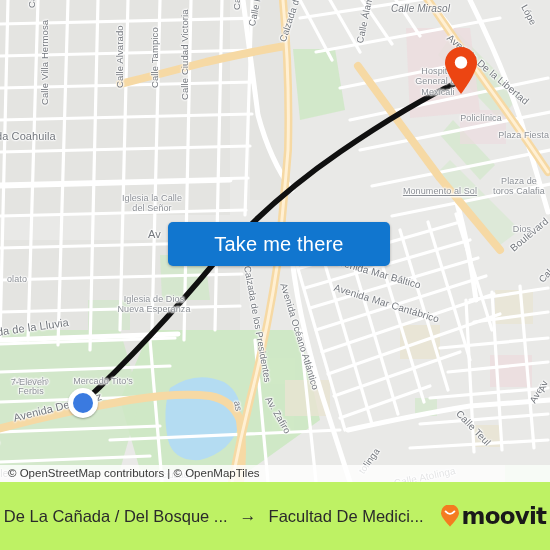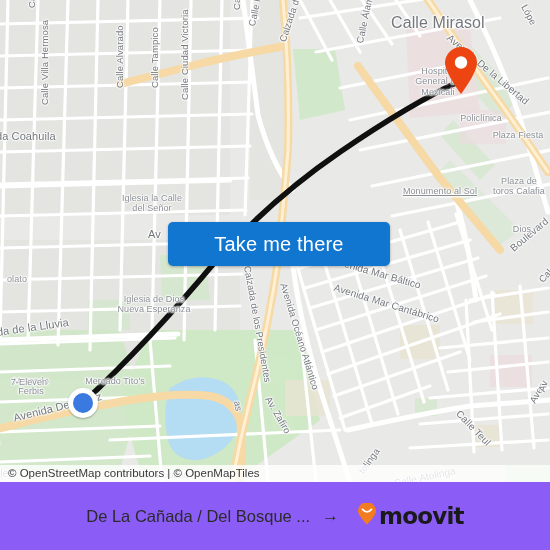--- a/index.html
+++ b/index.html
@@ -101,40 +101,41 @@
     left: 443px; top: 47px;
     width: 36px; height: 48px;
     z-index: 30;
   }
 
   
   #footer {
     position: absolute;
     left: 0; top: 482px;
     width: 550px; height: 68px;
-    background: #8b5cf6;
+    background: #bef264;
     display: flex;
     align-items: center;
     justify-content: center;
     gap: 10px;
     padding: 0 14px;
   }
   #footer .trip-text {
     font-size: 16.5px;
     color: #2b2b2b;
     white-space: nowrap;
     font-family: "Liberation Sans", sans-serif;
   }
   #footer .arrow {
     font-size: 17px;
     color: #2b2b2b;
     padding: 0 2px;
   }
   #brand {
     display: flex;
+    align-items: center;
     gap: 2px;
     margin-left: 6px;
   }
   #brand .wordmark {
     font-size: 23px;
     font-weight: bold;
     color: #1a1a1a;
     letter-spacing: -0.8px;
     font-family: "DejaVu Sans", sans-serif;
   }
@@ -301,21 +302,21 @@
     <div id="street-labels">
         <div class="maplabel street" style="left: 27px; top: 8px; font-size: 9.5px; transform: rotate(-90deg); transform-origin: left top;">Calle Pro...</div>
         <div class="maplabel street" style="left: -4px; top: 130px; font-size: 11px; transform: rotate(0deg); transform-origin: left top;">da Coahuila</div>
         <div class="maplabel street" style="left: 40px; top: 105px; font-size: 9.5px; transform: rotate(-90deg); transform-origin: left top;">Calle Villa Hermosa</div>
         <div class="maplabel street" style="left: 115px; top: 88px; font-size: 9.5px; transform: rotate(-90deg); transform-origin: left top;">Calle Alvarado</div>
         <div class="maplabel street" style="left: 150px; top: 88px; font-size: 9.5px; transform: rotate(-90deg); transform-origin: left top;">Calle Tampico</div>
         <div class="maplabel street" style="left: 180px; top: 100px; font-size: 9.5px; transform: rotate(-90deg); transform-origin: left top;">Calle Ciudad Victoria</div>
         <div class="maplabel street" style="left: 232px; top: 10px; font-size: 9.5px; transform: rotate(-90deg); transform-origin: left top;">Calle</div>
         <div class="maplabel street" style="left: 247px; top: 25px; font-size: 9.5px; transform: rotate(-78deg); transform-origin: left top;">Calle Monterrey</div>
         <div class="maplabel street" style="left: 278px; top: 40px; font-size: 9.5px; transform: rotate(-72deg); transform-origin: left top;">Calzada de los Presidentes</div>
-        <div class="maplabel street" style="left: 391px; top: 14px; font-size: 16px; transform: rotate(0deg); transform-origin: left top;">Calle Mirasol</div>
+        <div class="maplabel street" style="left: 391px; top: 3px; font-size: 10px; transform: rotate(0deg); transform-origin: left top; font-style: italic;">Calle Mirasol</div>
         <div class="maplabel street" style="left: 355px; top: 42px; font-size: 9.5px; transform: rotate(-78deg); transform-origin: left top;">Calle Álamo</div>
         <div class="maplabel street" style="left: 452px; top: 32px; font-size: 10px; transform: rotate(40deg); transform-origin: left top;">Avenida De la Libertad</div>
         <div class="maplabel street" style="left: 528px; top: 3px; font-size: 9.5px; transform: rotate(62deg); transform-origin: left top;">Lópe</div>
         <div class="maplabel street" style="left: 335px; top: 255px; font-size: 10px; transform: rotate(16deg); transform-origin: left top;">Avenida Mar Báltico</div>
         <div class="maplabel street" style="left: 336px; top: 282px; font-size: 10px; transform: rotate(17deg); transform-origin: left top;">Avenida Mar Cantábrico</div>
         <div class="maplabel street" style="left: 288px; top: 282px; font-size: 9.5px; transform: rotate(73deg); transform-origin: left top;">Avenida Océano Atlántico</div>
         <div class="maplabel street" style="left: 252px; top: 265px; font-size: 9.5px; transform: rotate(80deg); transform-origin: left top;">Calzada de los Presidentes</div>
         <div class="maplabel street" style="left: 272px; top: 395px; font-size: 9.5px; transform: rotate(60deg); transform-origin: left top;">Av. Zafiro</div>
         <div class="maplabel street" style="left: 508px; top: 245px; font-size: 10px; transform: rotate(-40deg); transform-origin: left top;">Boulevard</div>
         <div class="maplabel street" style="left: 537px; top: 278px; font-size: 9.5px; transform: rotate(-48deg); transform-origin: left top;">Cal</div>
@@ -330,25 +331,25 @@
         <div class="maplabel street" style="left: 242px; top: 400px; font-size: 9.5px; transform: rotate(80deg); transform-origin: left top;">as</div>
         <div class="maplabel street" style="left: -2px; top: 468px; font-size: 10px; transform: rotate(0deg); transform-origin: left top;">iles</div>
         <div class="maplabel street" style="left: 148px; top: 228px; font-size: 11px; transform: rotate(0deg); transform-origin: left top;">Av</div>
       </div>
 
     <div id="poi-labels">
         <div class="maplabel poi" style="left: 117px; top: 193px; width: 70px; white-space: normal;">Iglesia la Calle del Señor</div>
         <div class="maplabel poi" style="left: 113px; top: 294px; width: 82px; white-space: normal;">Iglesia de Dios Nueva Esperanza</div>
         <div class="maplabel poi" style="left: 0px; top: 376px; width: 62px; white-space: normal;">Mercado Ferbis</div>
         <div class="maplabel poi" style="left: 2px; top: 377px; width: 54px; white-space: normal;">7-Eleven</div>
-        <div class="maplabel poi" style="left: 78px; top: 376px; width: 74px; white-space: normal;">Mercado Tito's</div>
+        <div class="maplabel poi" style="left: 66px; top: 376px; width: 74px; white-space: normal;">Mercado Tito's</div>
         <div class="maplabel poi" style="left: -3px; top: 274px; width: 40px; white-space: normal;">olato</div>
         <div class="maplabel poi" style="left: 404px; top: 66px; width: 68px; white-space: normal;">Hospital General de Mexicali</div>
         <div class="maplabel poi" style="left: 451px; top: 113px; width: 60px; white-space: normal;">Policlínica</div>
-        <div class="maplabel poi" style="left: 487px; top: 130px; width: 62px; white-space: normal;">Plaza Fiesta</div>
+        <div class="maplabel poi" style="left: 487px; top: 130px; width: 62px; white-space: normal; text-align: right;">Plaza Fiesta</div>
         <div class="maplabel poi" style="left: 392px; top: 186px; width: 96px; white-space: normal; text-decoration: underline;">Monumento al Sol</div>
         <div class="maplabel poi" style="left: 490px; top: 176px; width: 58px; white-space: normal;">Plaza de toros Calafia</div>
         <div class="maplabel poi" style="left: 506px; top: 224px; width: 32px; white-space: normal;">Dios</div>
         <div class="maplabel poi" style="left: 130px; top: 470px; width: 68px; white-space: normal;">de la ciudad</div>
       </div>
 
     <div id="origin-marker">
       <div class="ring"></div>
       <div class="dot"></div>
     </div>
@@ -363,20 +364,21 @@
     <div id="attribution">© OpenStreetMap contributors | © OpenMapTiles</div>
 
     <div id="take-me-there">
       <span>Take me there</span>
     </div>
   </div>
 
   <div id="footer">
     <span class="trip-text">De La Cañada / Del Bosque ...</span>
     <span class="arrow">→</span>
+    <span class="trip-text">Facultad De Medici...</span>
     <span id="brand">
       <svg width="20" height="22" viewBox="0 0 20 22">
         <path d="M10 21.5 C10 21.5 19 12.5 19 8.2 A9 9 0 1 0 1 8.2 C1 12.5 10 21.5 10 21.5 Z" fill="#f47c20"></path>
         <path d="M5.6 6.4 Q10 11.4 14.4 6.4" stroke="#ffffff" stroke-width="1.9" fill="none" stroke-linecap="round"></path>
       </svg>
       <span class="wordmark">moovit</span>
     </span>
   </div>
 
 </div>

